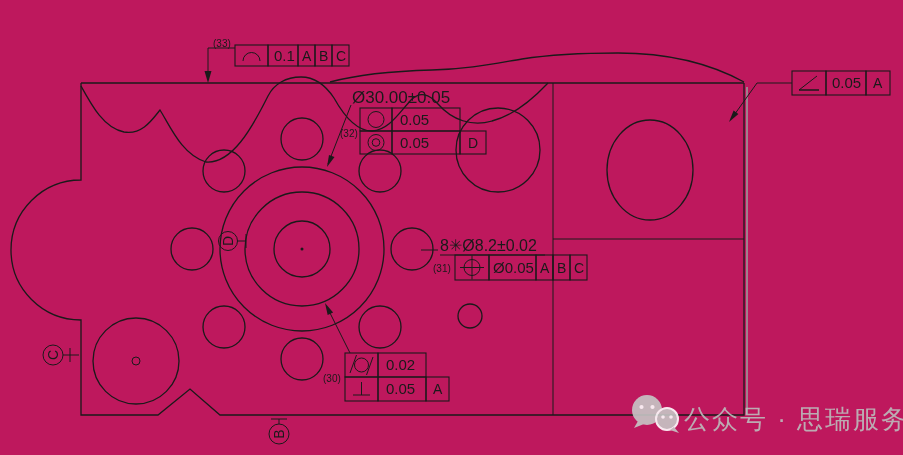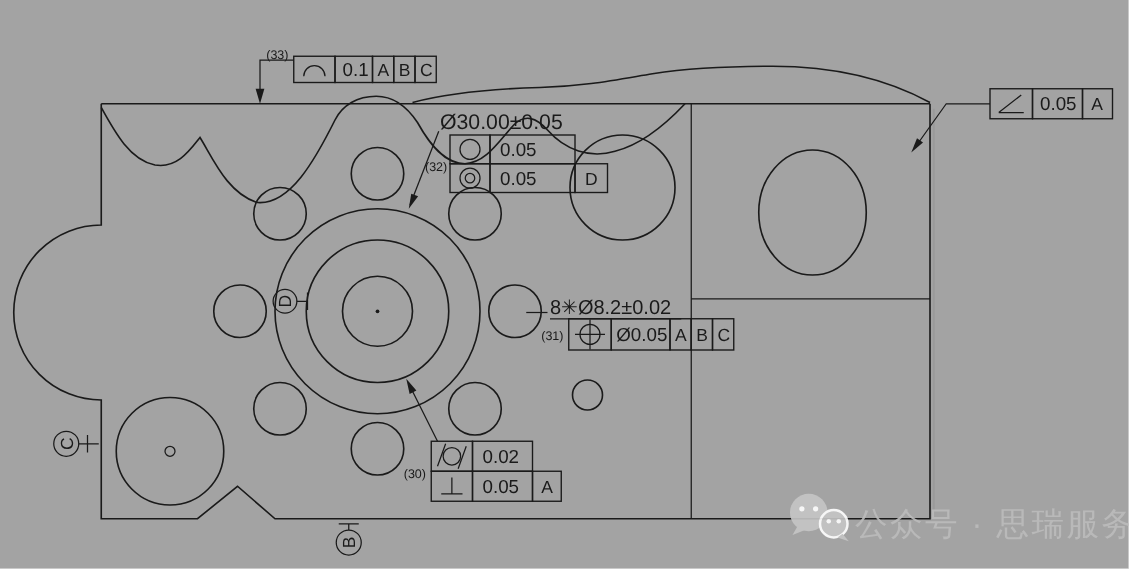--- a/index.html
+++ b/index.html
@@ -1,16 +1,16 @@
 <!DOCTYPE html>
 <html><head>
 <meta charset="utf-8">
 <style>
   html,body{margin:0;padding:0;background:#ffffff;}
-  .stage{position:relative;width:903px;height:455px;background:#a3a3a3;overflow:hidden;
+  .stage{position:relative;width:903px;height:455px;background:#be185d;overflow:hidden;
          font-family:"Liberation Sans", sans-serif;}
   svg{position:absolute;left:0;top:0;}
   svg text{font-family:"Liberation Sans", sans-serif;fill:#1a1a1a;}
   .dim{font-size:17px;}
   .dim2{font-size:16px;}
   .ftxt{font-size:15px;}
   .dlet{font-size:14px;}
   .idlab{font-size:10px;fill:#1a1a1a;}
   .wm{font-size:26px;fill:#bcbcbc;letter-spacing:2px;}
   .ln{stroke:#1a1a1a;stroke-width:1.3;fill:none;}

